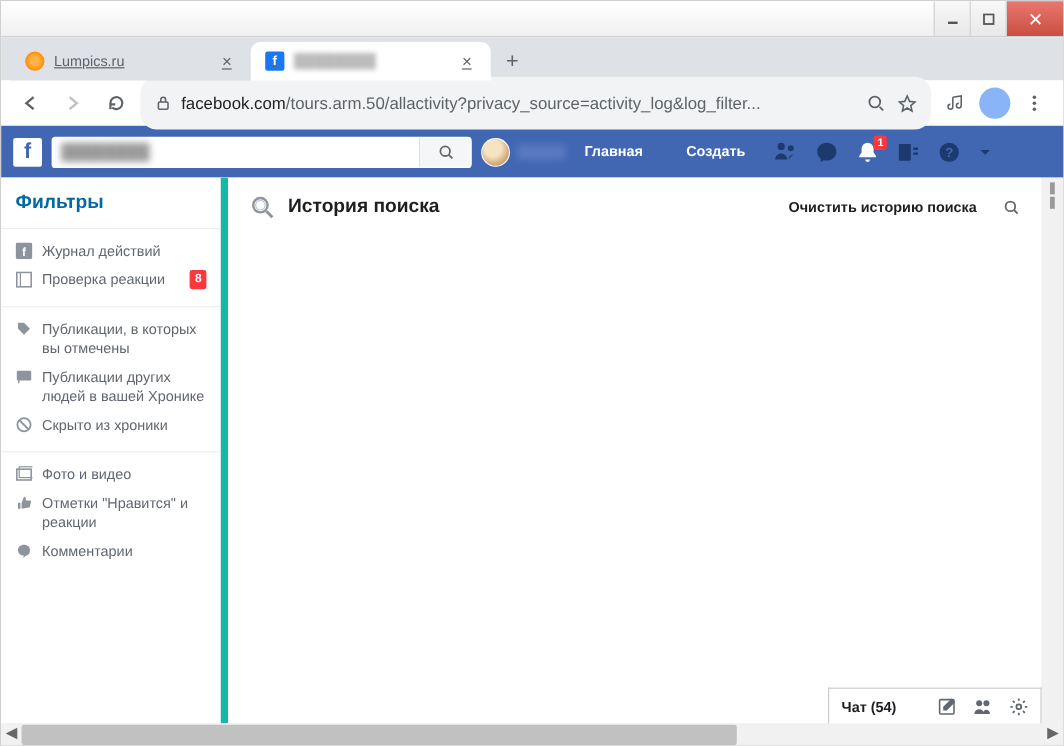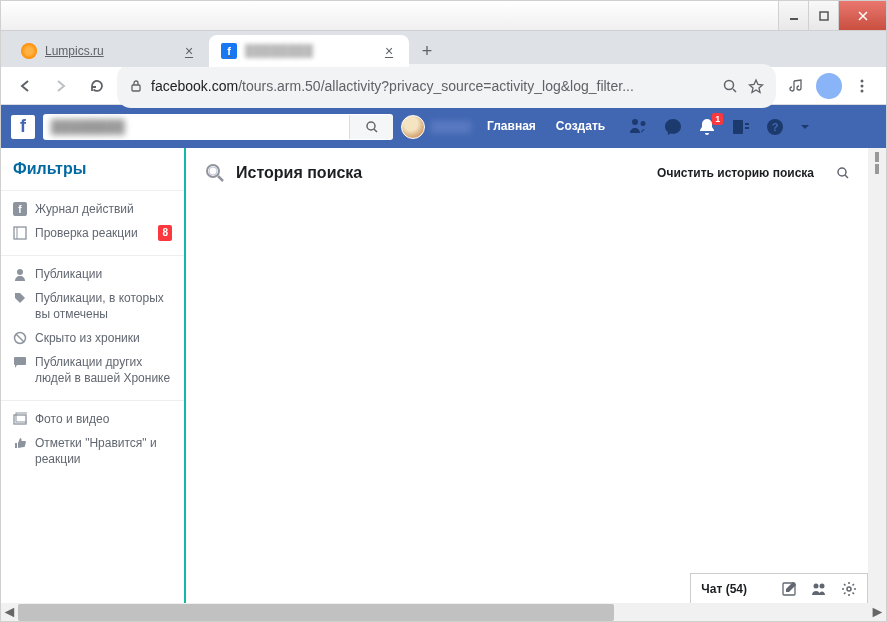--- a/index.html
+++ b/index.html
@@ -34,38 +34,38 @@
     
     
     .fb-header { height: 43px; background: #4267b2; display: flex; align-items: center; padding: 0 10px; color: #fff; gap: 8px; }
     .fb-logo { width: 24px; height: 24px; background: #fff; color: #4267b2; font-weight: bold; font-size: 18px; display: flex; align-items: center; justify-content: center; border-radius: 2px; }
     .fb-search { width: 350px; height: 26px; background: #fff; border-radius: 3px; display: flex; align-items: center; padding: 0 8px; }
     .fb-search-text { flex: 1; filter: blur(3px); color: #999; font-size: 13px; }
     .fb-search-btn { width: 44px; height: 24px; background: #f5f6f7; display: flex; align-items: center; justify-content: center; color: #666; border-left: 1px solid #ddd; margin-right: -8px; border-radius: 0 3px 3px 0; }
     .fb-profile-chip { display: flex; align-items: center; gap: 6px; }
     .fb-profile-img { width: 24px; height: 24px; border-radius: 50%; background: radial-gradient(circle at 40% 35%, #f4e4c1 35%, #d4a574 70%); border: 1px solid #fff; }
     .fb-profile-name { filter: blur(3px); color: #cfd9ef; font-size: 12px; width: 40px; height: 12px; background: #5a7ac2; }
-    .fb-navlinks { display: flex; gap: 4px; font-size: 12px; font-weight: 600; }
+    .fb-navlinks { display: flex; gap: 20px; font-size: 12px; font-weight: 600; }
     .fb-navlink { padding: 0 8px; line-height: 43px; }
     .fb-icons { display: flex; align-items: center; gap: 14px; margin-left: 8px; }
     .fb-icon { position: relative; color: #1d3a6e; }
     .fb-icon.active { color: #fff; }
     .fb-badge { position: absolute; top: -4px; right: -6px; background: #fa383e; color: #fff; font-size: 9px; font-weight: bold; padding: 1px 3px; border-radius: 2px; }
     
     
     .content-wrap { position: absolute; top: 147px; left: 0; right: 18px; bottom: 18px; background: #e9ebee; overflow: hidden; }
     .sidebar { width: 183px; background: #fff; padding: 12px 0; position: absolute; left: 0; top: 0; bottom: 0; }
     .sidebar-title { font-size: 16px; font-weight: bold; color: #0369a1; padding: 0 12px 8px; }
     .sidebar-group { border-top: 1px solid #eee; padding: 6px 0; margin-top: 4px; }
     .sidebar-group:first-of-type { border-top: none; margin-top: 0; }
     .sidebar-item { display: flex; align-items: flex-start; padding: 4px 12px; gap: 8px; font-size: 12px; color: #616770; line-height: 16px; }
     .sidebar-item-icon { width: 14px; height: 14px; flex-shrink: 0; color: #8d949e; display: flex; align-items: center; justify-content: center; margin-top: 1px; }
     .sidebar-badge { background: #fa383e; color: #fff; font-size: 10px; padding: 0 4px; border-radius: 2px; font-weight: bold; margin-left: auto; }
     
-    .main { position: absolute; left: 183px; top: 0; right: 0; bottom: 0; background: #fff; border-left: 2px solid #14b8a6; padding: 14px 18px; }
+    .main { position: absolute; left: 183px; top: 0; right: 0; bottom: 0; background: #fff; border-left: 6px solid #14b8a6; padding: 14px 18px; }
     .main-header { display: flex; align-items: center; gap: 10px; }
     .main-title { font-size: 16px; font-weight: bold; color: #1c1e21; flex: 1; }
     .clear-link { font-size: 12px; font-weight: 600; color: #1c1e21; }
     .search-small { color: #616770; }
     
     .right-strip { position: absolute; top: 147px; right: 0; width: 18px; bottom: 18px; background: #f1f1f1; display:flex; flex-direction:column; align-items:center; padding-top:4px; }
     .right-strip-notch { width: 4px; height: 10px; background: #999; margin-bottom: 2px; }
     
     
     .chat-dock { position: absolute; right: 18px; bottom: 18px; height: 30px; background: #fff; border: 1px solid #ccc; border-bottom: none; display: flex; align-items: center; padding: 0 10px; gap: 14px; font-size: 12px; font-weight: 600; color: #1c1e21; }
@@ -244,71 +244,70 @@
             </span>
           <span>Проверка реакции</span>
           <span class="sidebar-badge">8</span>
         </div>
       </div>
 
       <div class="sidebar-group">
         <div class="sidebar-item">
           <span class="sidebar-item-icon">
               <svg width="14" height="14">
-                <circle cx="7" cy="5" r="3" fill="#8d949e"></circle>
-                <path d="M2 14c0-3 2-5 5-5s5 2 5 5" fill="#8d949e"></path>
-              </svg>
-            </span>
-          <span>Публикации</span>
-        </div>
-        <div class="sidebar-item">
-          <span class="sidebar-item-icon">
-              <svg width="14" height="14">
                 <path d="M2 2h5l5 5-5 5-5-5z" fill="#8d949e"></path>
               </svg>
             </span>
           <span>Публикации, в которых вы отмечены</span>
+        </div>
+        <div class="sidebar-item">
+          <span class="sidebar-item-icon">
+              <svg width="14" height="14">
+                <rect x="1" y="2" width="12" height="8" rx="1" fill="#8d949e"></rect>
+                <path d="M4 10l-2 3v-3" fill="#8d949e"></path>
+              </svg>
+            </span>
+          <span>Публикации других людей в вашей Хронике</span>
         </div>
         <div class="sidebar-item">
           <span class="sidebar-item-icon">
               <svg width="14" height="14">
                 <circle cx="7" cy="7" r="5.5" fill="none" stroke="#8d949e" stroke-width="1.5"></circle>
                 <line x1="3" y1="3" x2="11" y2="11" stroke="#8d949e" stroke-width="1.5"></line>
               </svg>
             </span>
           <span>Скрыто из хроники</span>
         </div>
-        <div class="sidebar-item">
-          <span class="sidebar-item-icon">
-              <svg width="14" height="14">
-                <rect x="1" y="2" width="12" height="8" rx="1" fill="#8d949e"></rect>
-                <path d="M4 10l-2 3v-3" fill="#8d949e"></path>
-              </svg>
-            </span>
-          <span>Публикации других людей в вашей Хронике</span>
-        </div>
       </div>
 
       <div class="sidebar-group">
         <div class="sidebar-item">
           <span class="sidebar-item-icon">
               <svg width="14" height="14">
                 <rect x="1" y="3" width="12" height="9" fill="none" stroke="#8d949e" stroke-width="1.3"></rect>
                 <rect x="3" y="1" width="12" height="9" fill="none" stroke="#8d949e" stroke-width="1"></rect>
               </svg>
             </span>
           <span>Фото и видео</span>
         </div>
         <div class="sidebar-item">
           <span class="sidebar-item-icon">
               <svg width="14" height="14">
                 <path d="M2 7h2v5H2zM5 12V7l2-5c1 0 2 1 1.5 3H12c1 0 1 1 .8 1.5l-1 4c-.2.5-.5.5-1 .5z" fill="#8d949e"></path>
               </svg>
             </span>
           <span>Отметки "Нравится" и реакции</span>
+        </div>
+        <div class="sidebar-item">
+          <span class="sidebar-item-icon">
+              <svg width="14" height="14">
+                <path d="M7 2C4 2 2 4 2 6.5S4 11 7 11l-1 2 3-2c2-.5 3-2 3-4.5S10 2 7 2z" fill="#8d949e"></path>
+              </svg>
+            </span>
+          <span>Комментарии</span>
         </div>
       </div>
     </div>
 
     <div class="main">
       <div class="main-header">
         <svg width="22" height="22">
             <circle cx="9" cy="9" r="6" fill="none" stroke="#90949c" stroke-width="2"></circle>
             <path d="M14 14 L19 19" stroke="#90949c" stroke-width="2.5"></path>
             <circle cx="9" cy="9" r="4" fill="none" stroke="#bdc7d8" stroke-width="1"></circle>

